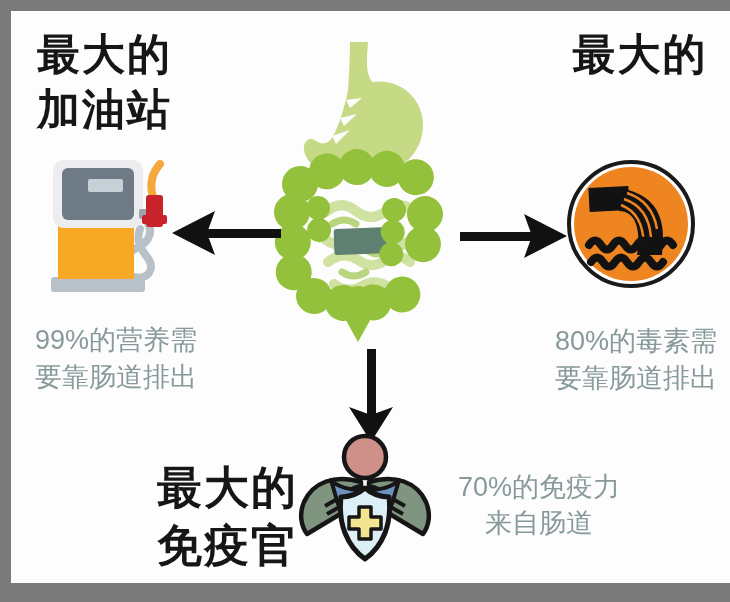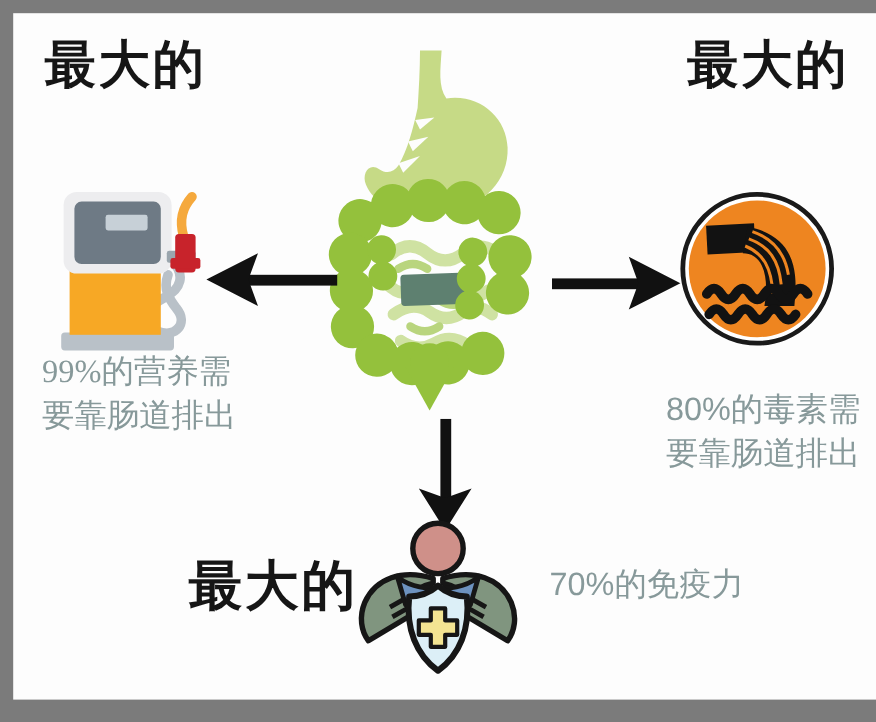--- a/index.html
+++ b/index.html
@@ -37,20 +37,21 @@
   svg{display:block;}
 </style>
 </head>
 <body>
 
 <div class="stage">
   <div class="canvas">
 
     <div class="abs title" style="left:26px;top:16px;">
       <div>最大的</div>
+      <div>加油站</div>
     </div>
 
     <svg class="abs" style="left:28px;top:146px;" width="164" height="144" viewBox="0 0 164 144" aria-hidden="true">
 
       <path d="M104,60 C116,72 112,84 98,91 C82,99 78,113 92,119 C108,125 118,112 108,100 C101,91 97,83 101,72" fill="none" stroke="#b9c1c8" stroke-width="8" stroke-linecap="round"></path>
 
       <rect x="12" y="120" width="94" height="15" rx="3" fill="#b9c1c8"></rect>
 
       <rect x="19" y="60" width="76" height="62" fill="#f7a825"></rect>
 
@@ -59,21 +60,21 @@
       <rect x="49" y="22" width="35" height="13" rx="2" fill="#c7d0d7"></rect>
 
       <rect x="100" y="52" width="24" height="10" rx="2" fill="#9aa5ad"></rect>
 
       <path d="M114,40 C110,26 113,16 121,7" fill="none" stroke="#f5a93d" stroke-width="8" stroke-linecap="round"></path>
 
       <rect x="107" y="38" width="17" height="32" rx="3" fill="#c8232b"></rect>
       <rect x="103" y="58" width="25" height="9" rx="2" fill="#c8232b"></rect>
     </svg>
 
-    <div class="abs caption" style="left:24px;top:280px;font-family:Liberation Serif, serif;">
+    <div class="abs caption" style="left:24px;top:311px;">
       <div>99%的营养需</div>
       <div>要靠肠道排出</div>
     </div>
 
     <div class="abs title center-text" style="left:554px;top:16px;width:150px;">
       <div>最大的</div>
     </div>
 
     <svg class="abs" style="left:554px;top:148px;" width="132" height="132" viewBox="0 0 132 132" aria-hidden="true">
       <circle cx="66" cy="65" r="62" fill="#ffffff" stroke="#1a1a1a" stroke-width="4"></circle>
@@ -143,20 +144,21 @@
       <polygon points="109,23 66,1 74,23 66,45" fill="#111111"></polygon>
     </svg>
 
     <svg class="abs" style="left:337px;top:338px;" width="46" height="96" viewBox="0 0 46 96" aria-hidden="true">
       <rect x="19" y="0" width="9" height="68" fill="#111111"></rect>
       <polygon points="23,93 1,58 23,66 45,58" fill="#111111"></polygon>
     </svg>
 
     <div class="abs title title-bottom" style="left:146px;top:448px;">
       <div>最大的</div>
+      <div>免疫官</div>
     </div>
 
     <svg class="abs" style="left:284px;top:419px;" width="140" height="140" viewBox="0 0 140 140" aria-hidden="true">
 
       <g stroke="#161616" stroke-width="4.5" stroke-linejoin="round">
         <path d="M66,52 C40,44 18,52 9,72 C4,84 6,96 12,104 L52,80 C40,74 48,60 66,56 Z" fill="#80957f"></path>
         <path d="M74,52 C100,44 122,52 131,72 C136,84 134,96 128,104 L88,80 C100,74 92,60 74,56 Z" fill="#80957f"></path>
       </g>
       <path d="M30,76 l14,-8 m-12,16 l16,-9" stroke="#161616" stroke-width="4" fill="none"></path>
       <path d="M110,76 l-14,-8 m12,16 l-16,-9" stroke="#161616" stroke-width="4" fill="none"></path>
@@ -165,16 +167,17 @@
 
       <circle cx="70" cy="27" r="21" fill="#cf9089" stroke="#161616" stroke-width="4.5"></circle>
 
       <path d="M70,58 C77,64 85,67 94,67 C97,94 88,116 70,129 C52,116 43,94 46,67 C55,67 63,64 70,58 Z" fill="#dceff7" stroke="#161616" stroke-width="5" stroke-linejoin="round"></path>
 
       <path d="M64,77 h12 v10 h10 v12 h-10 v10 h-12 v-10 h-10 v-12 h10 Z" fill="#f3e492" stroke="#161616" stroke-width="3.5" stroke-linejoin="round"></path>
     </svg>
 
     <div class="abs caption center-text" style="left:442px;top:458px;width:172px;line-height:36px;">
       <div>70%的免疫力</div>
+      <div>来自肠道</div>
     </div>
 
   </div>
 </div>
 
 </body></html>

